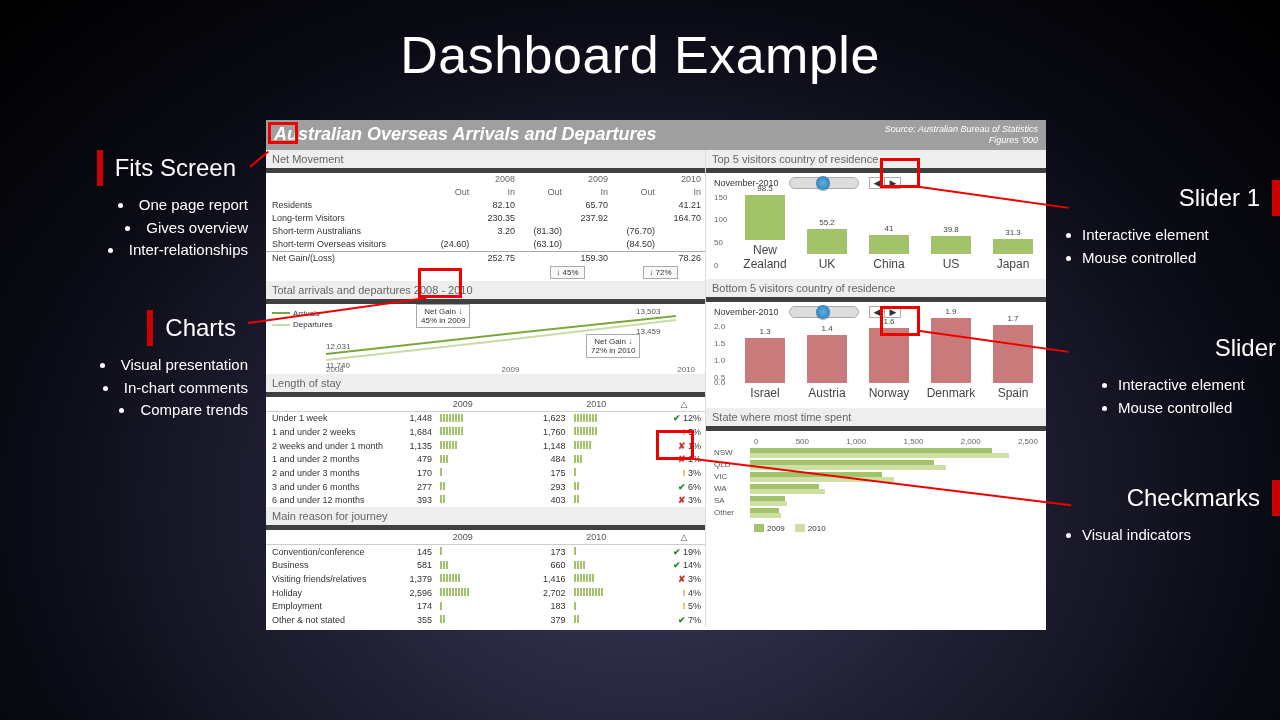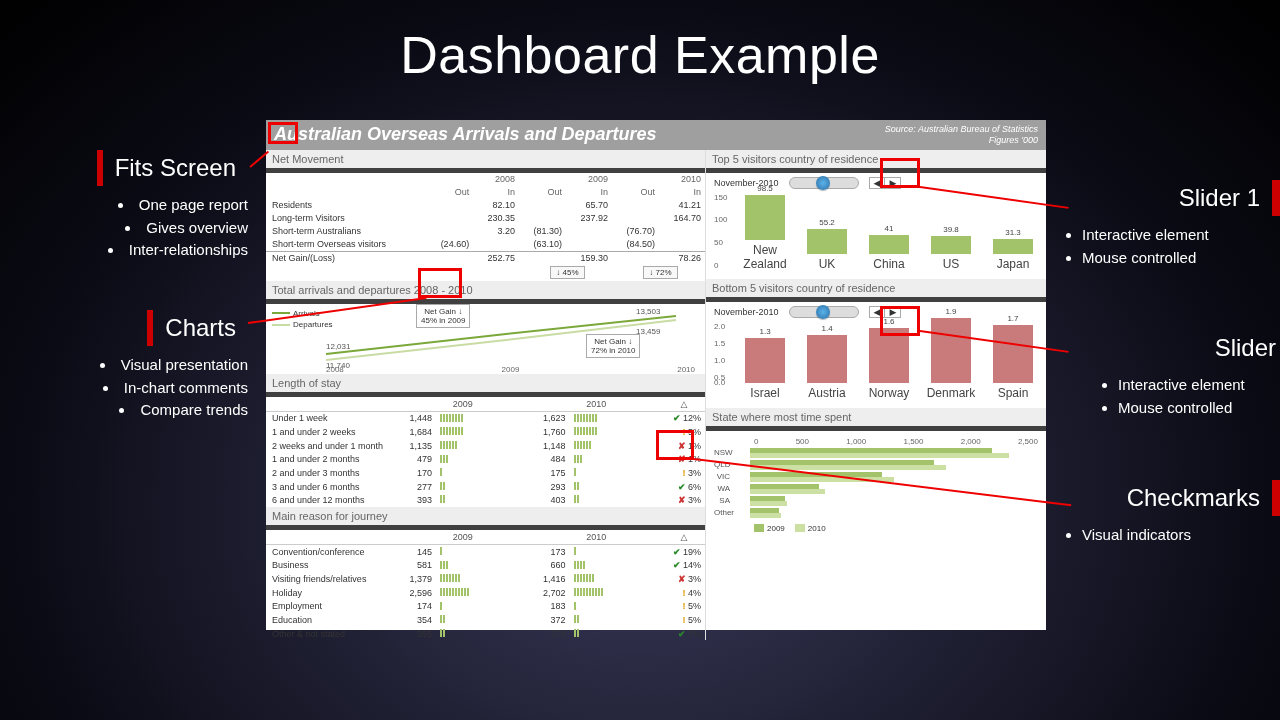--- a/index.html
+++ b/index.html
@@ -68,21 +68,21 @@
   .navbtn span { padding: 0 4px; font-size: 9px; cursor: pointer; border-left: 1px solid #aaa; }
   .navbtn span:first-child { border-left: none; }
   .bars { display: flex; gap: 4%; align-items: flex-end; height: 78px; position: relative; padding-left: 26px; }
   .bars .ax { position: absolute; left: 0; font-size: 8px; color: #666; }
   .barcol { flex: 1; text-align: center; }
   .barcol .b { width: 80%; margin: 0 auto; }
   .barcol .lbl { font-size: 12px; margin-top: 3px; color: #444; }
   .barcol .val { font-size: 8px; margin-bottom: 2px; color: #444; }
   .hbar-chart { padding: 6px 8px 8px; }
   .hbar-row { display: flex; align-items: center; font-size: 8px; margin-bottom: 2px; }
-  .hbar-row .lbl { width: 36px; text-align: right; padding-right: 20px; color: #555; }
+  .hbar-row .lbl { width: 36px; text-align: left; padding-right: 20px; color: #555; }
   .hbar-row .bars2 { flex: 1; position: relative; }
   .hbar-row .bar9, .hbar-row .bar10 { height: 5px; }
   .bar9 { background: #a3c36a; }
   .bar10 { background: #cbe0a2; }
   .hleg { font-size: 8px; display: flex; gap: 10px; margin: 6px 0 0 40px; }
   .hleg span { display: inline-flex; align-items: center; gap: 3px; }
   .hleg i { width: 10px; height: 8px; display: inline-block; }
   .hax { display: flex; font-size: 8px; color: #666; margin-left: 40px; justify-content: space-between; margin-bottom: 2px; }
   
   .red-box { position: absolute; border: 3px solid #e00; pointer-events: none; }
@@ -356,28 +356,20 @@
             </tr>
             <tr>
               <td>Employment</td>
               <td class="num">174</td>
               <td><span class="bar-c"><span></span></span></td>
               <td class="num">183</td>
               <td><span class="bar-c"><span></span></span></td>
               <td class="delta"><span class="warn">!</span> 5%</td>
             </tr>
             <tr>
-              <td>Education</td>
-              <td class="num">354</td>
-              <td><span class="bar-c"><span></span><span></span></span></td>
-              <td class="num">372</td>
-              <td><span class="bar-c"><span></span><span></span></span></td>
-              <td class="delta"><span class="warn">!</span> 5%</td>
-            </tr>
-            <tr>
               <td>Other &amp; not stated</td>
               <td class="num">355</td>
               <td><span class="bar-c"><span></span><span></span></span></td>
               <td class="num">379</td>
               <td><span class="bar-c"><span></span><span></span></span></td>
               <td class="delta"><span class="chk">✔</span> 7%</td>
             </tr>
           </tbody>
       </table>
     </div>

